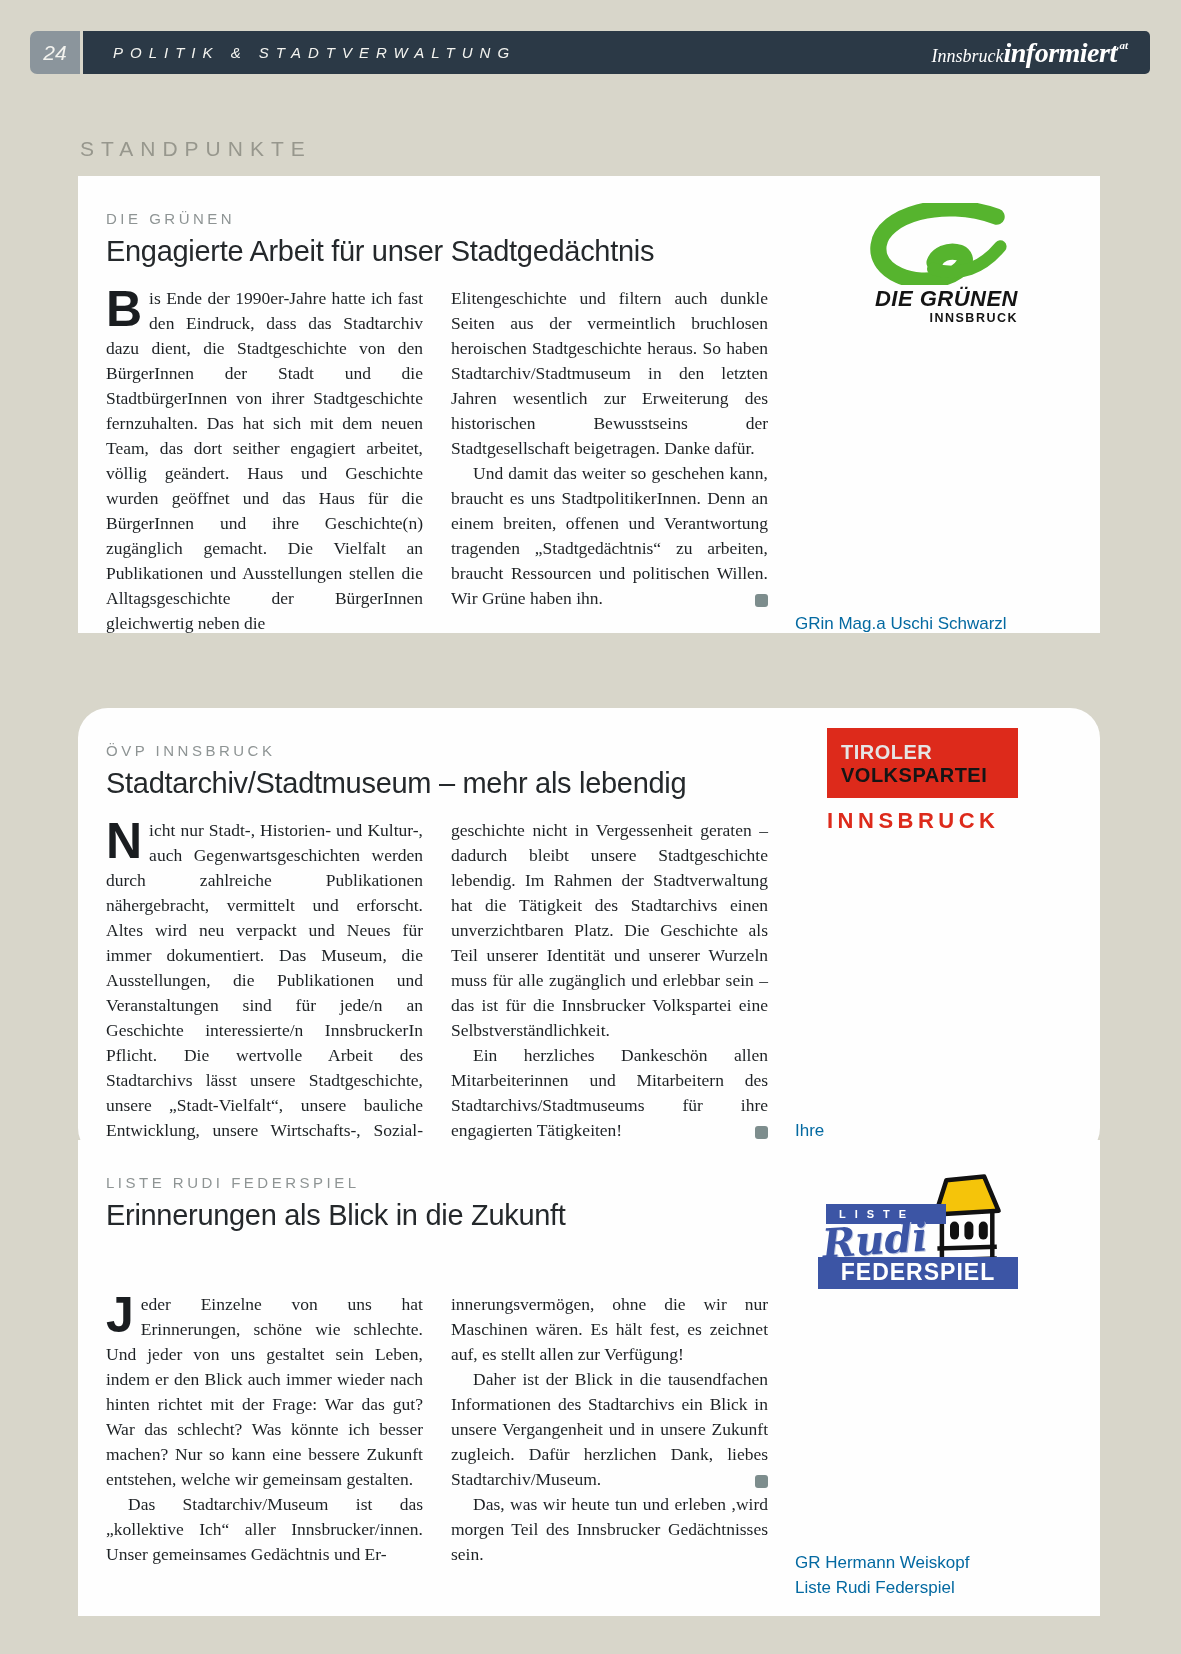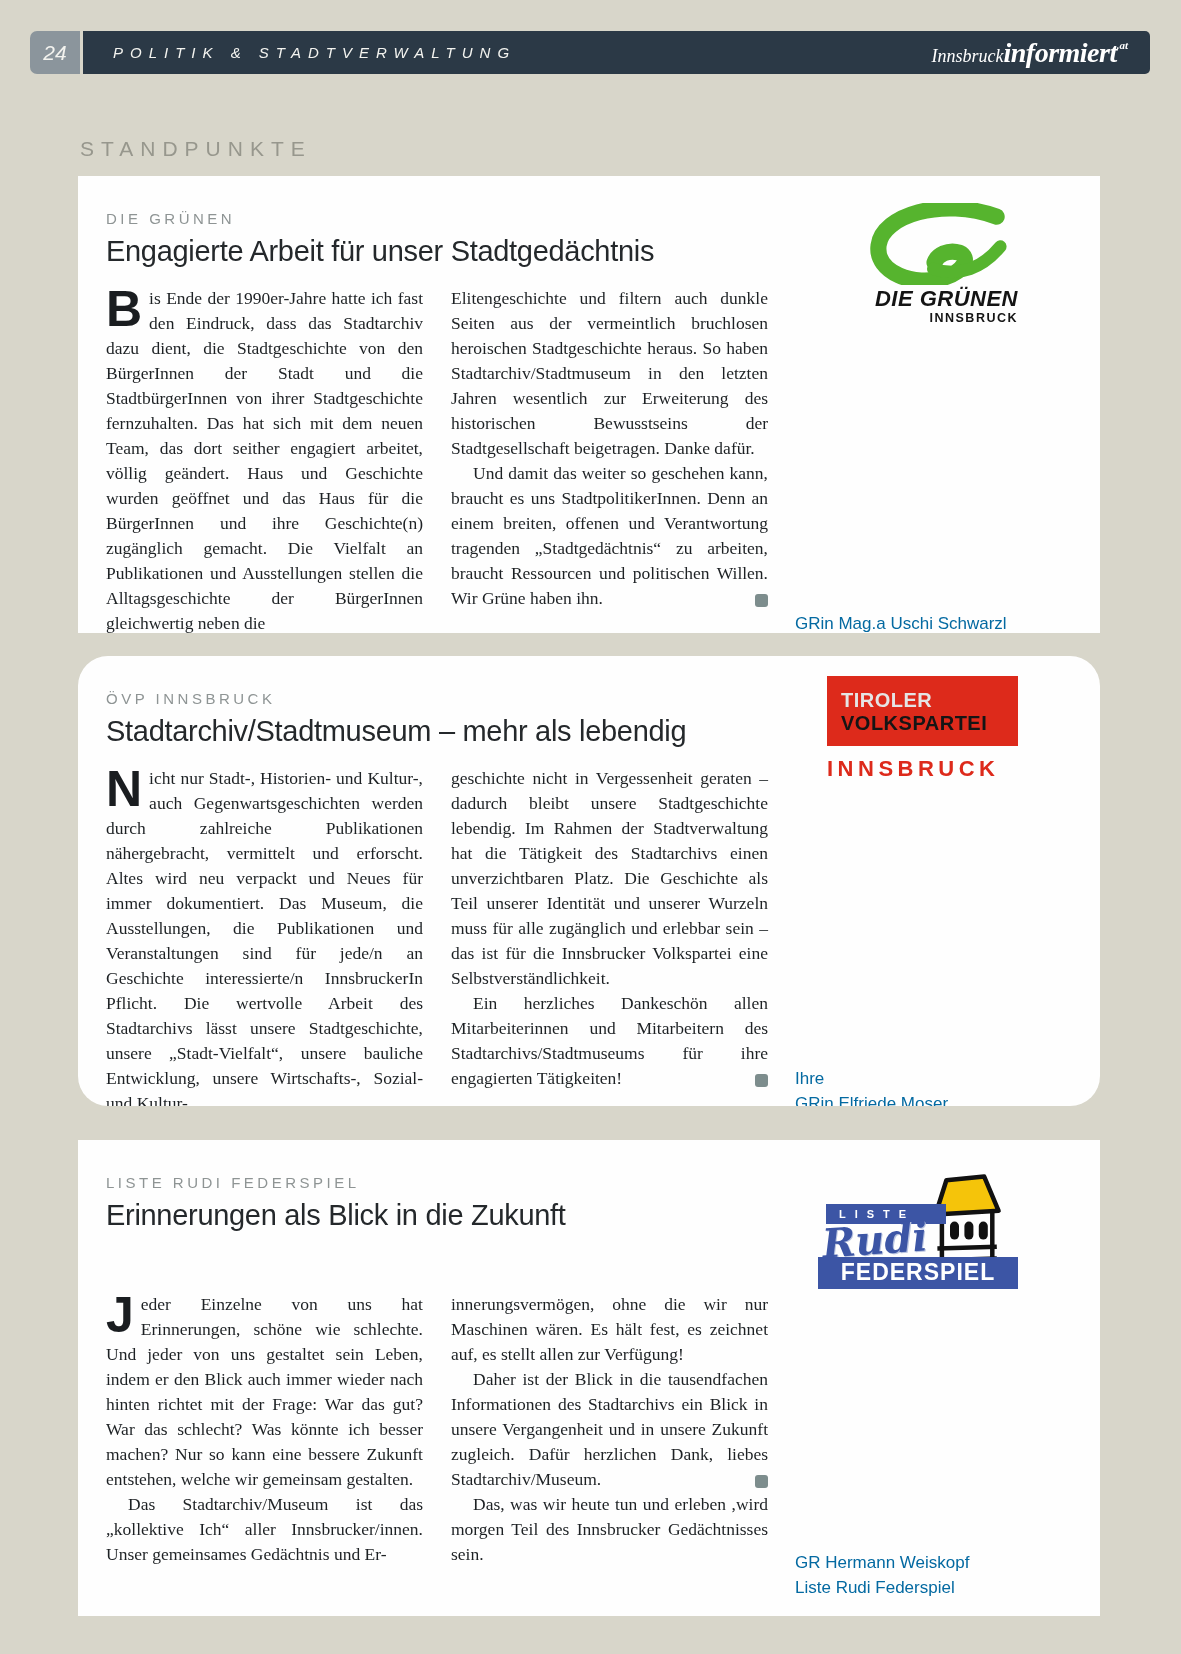--- a/index.html
+++ b/index.html
@@ -36,21 +36,21 @@
   .brand .b-suf{font-size:11px;font-weight:bold;vertical-align:13px;}
 
   .standpunkte{position:absolute;top:137px;left:80px;color:var(--standpunkte_gray);
                font-size:21px;letter-spacing:7px;}
 
   
   .card{position:absolute;left:78px;width:1022px;background:var(--card_bg);
         padding:33px 82px 16px 28px;display:grid;grid-template-columns:662px 223px;
         column-gap:27px;overflow:hidden;}
   .card-1{top:176px;height:457px;}
-  .card-2{top:656px;height:450px;border-radius:30px;}
+  .card-2{top:708px;height:450px;border-radius:30px;}
   .card-3{top:1140px;height:476px;}
 
   .kicker{color:var(--kicker_gray);font-size:15px;letter-spacing:3.5px;line-height:19px;}
   .headline{color:var(--headline_dark);font-size:29px;font-weight:400;letter-spacing:-0.3px;
             line-height:34px;margin:6px 0 0 0;}
 
   .body-cols{display:flex;gap:28px;margin-top:18px;}
   .card-3 .body-cols{margin-top:60px;}
   .bcol{width:317px;font-family:"Liberation Serif",serif;color:var(--body_dark);
         font-size:17.5px;line-height:25px;}

